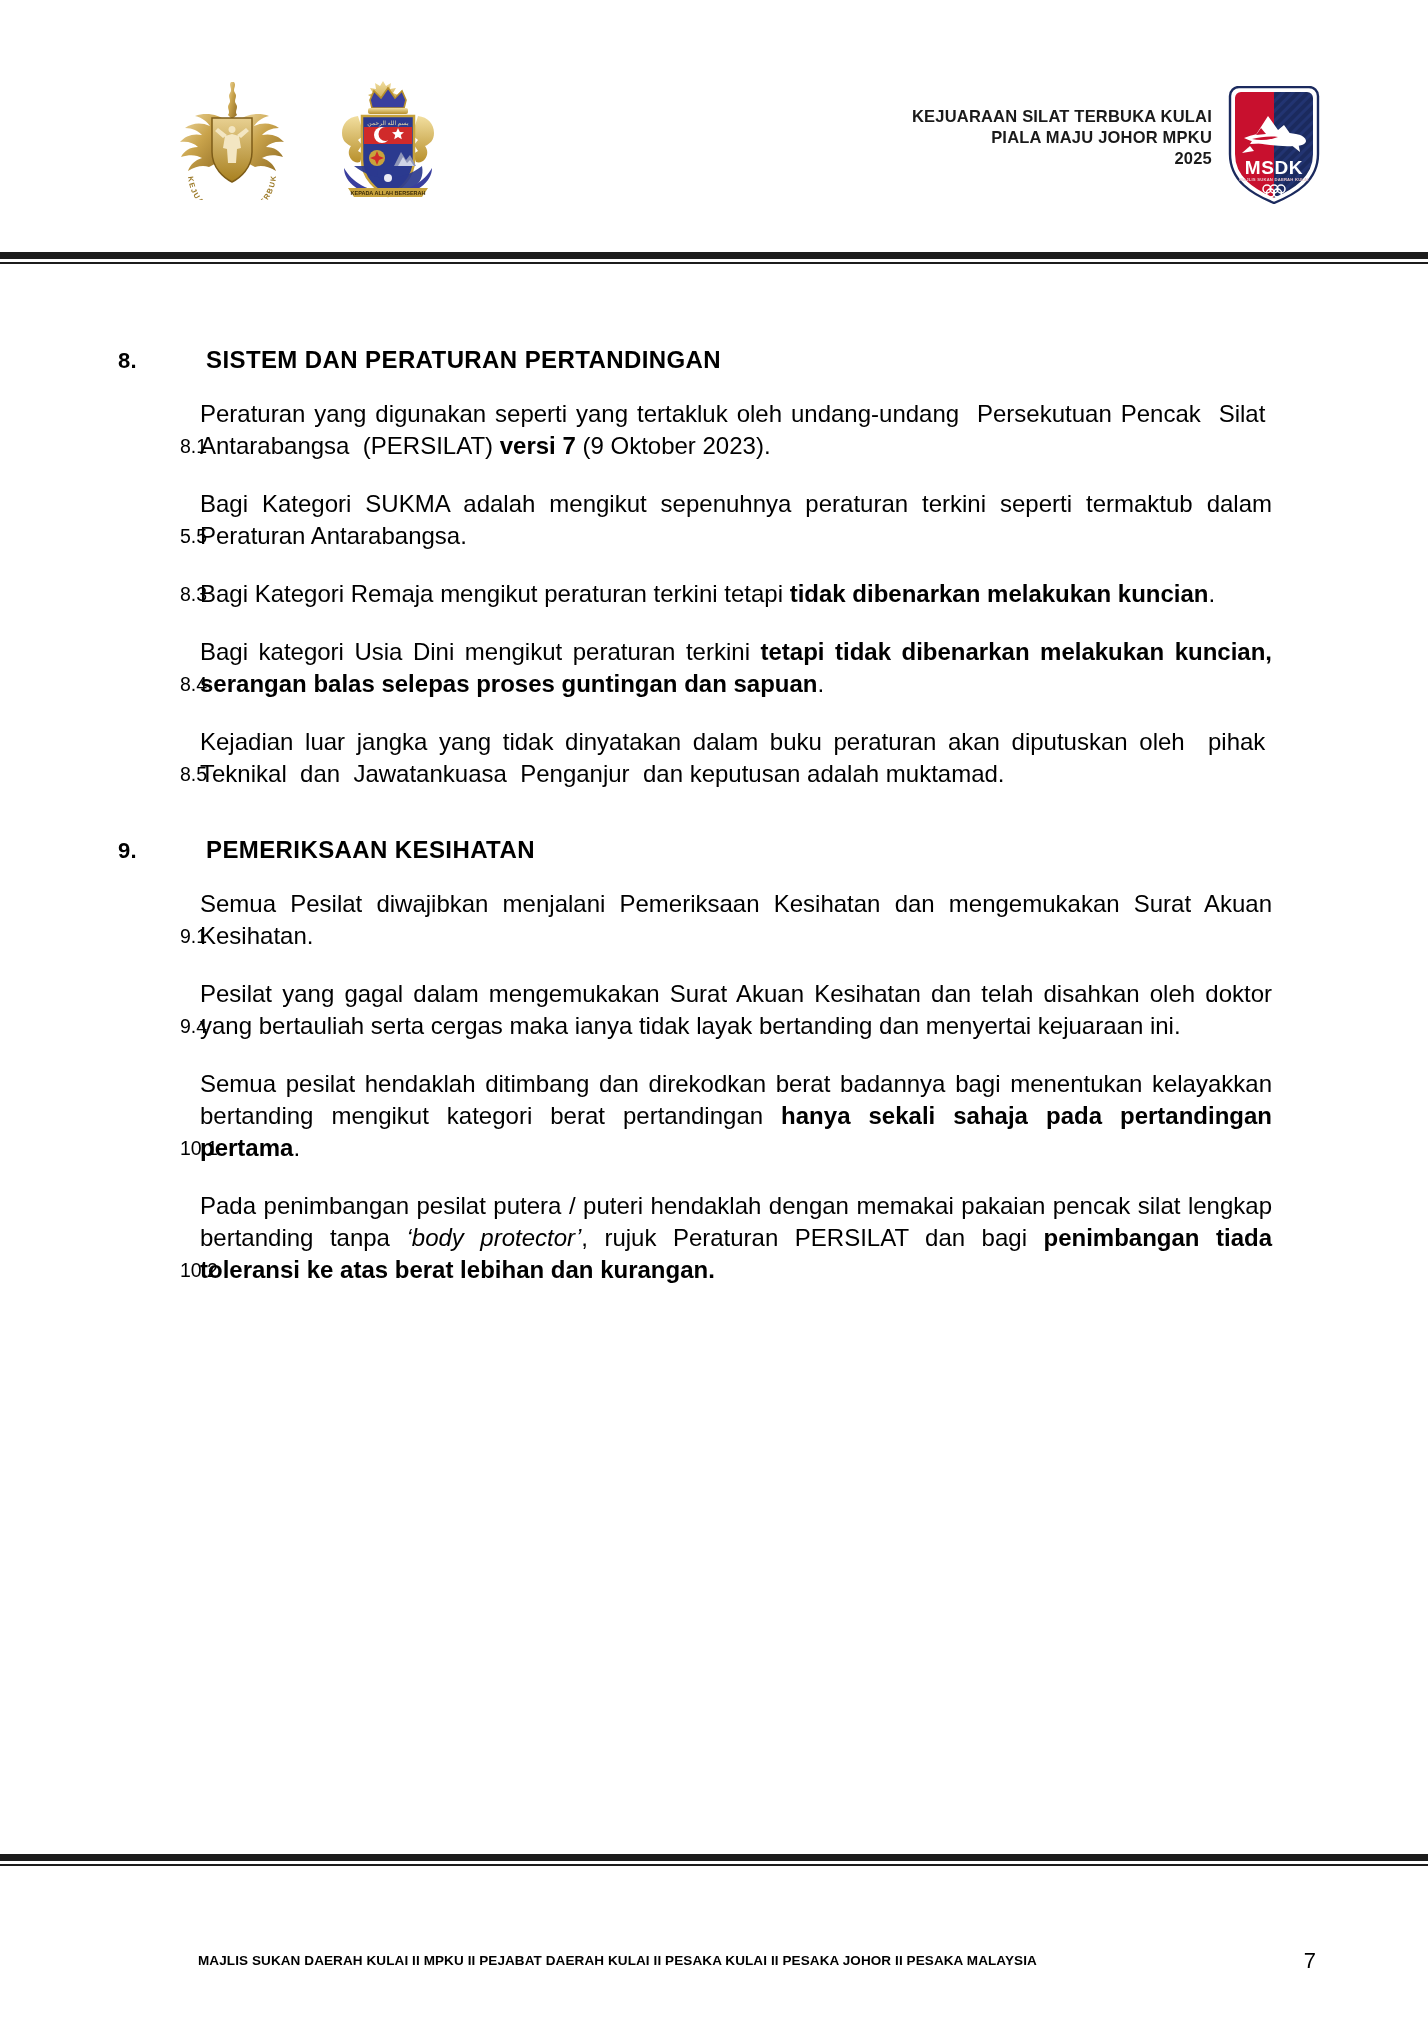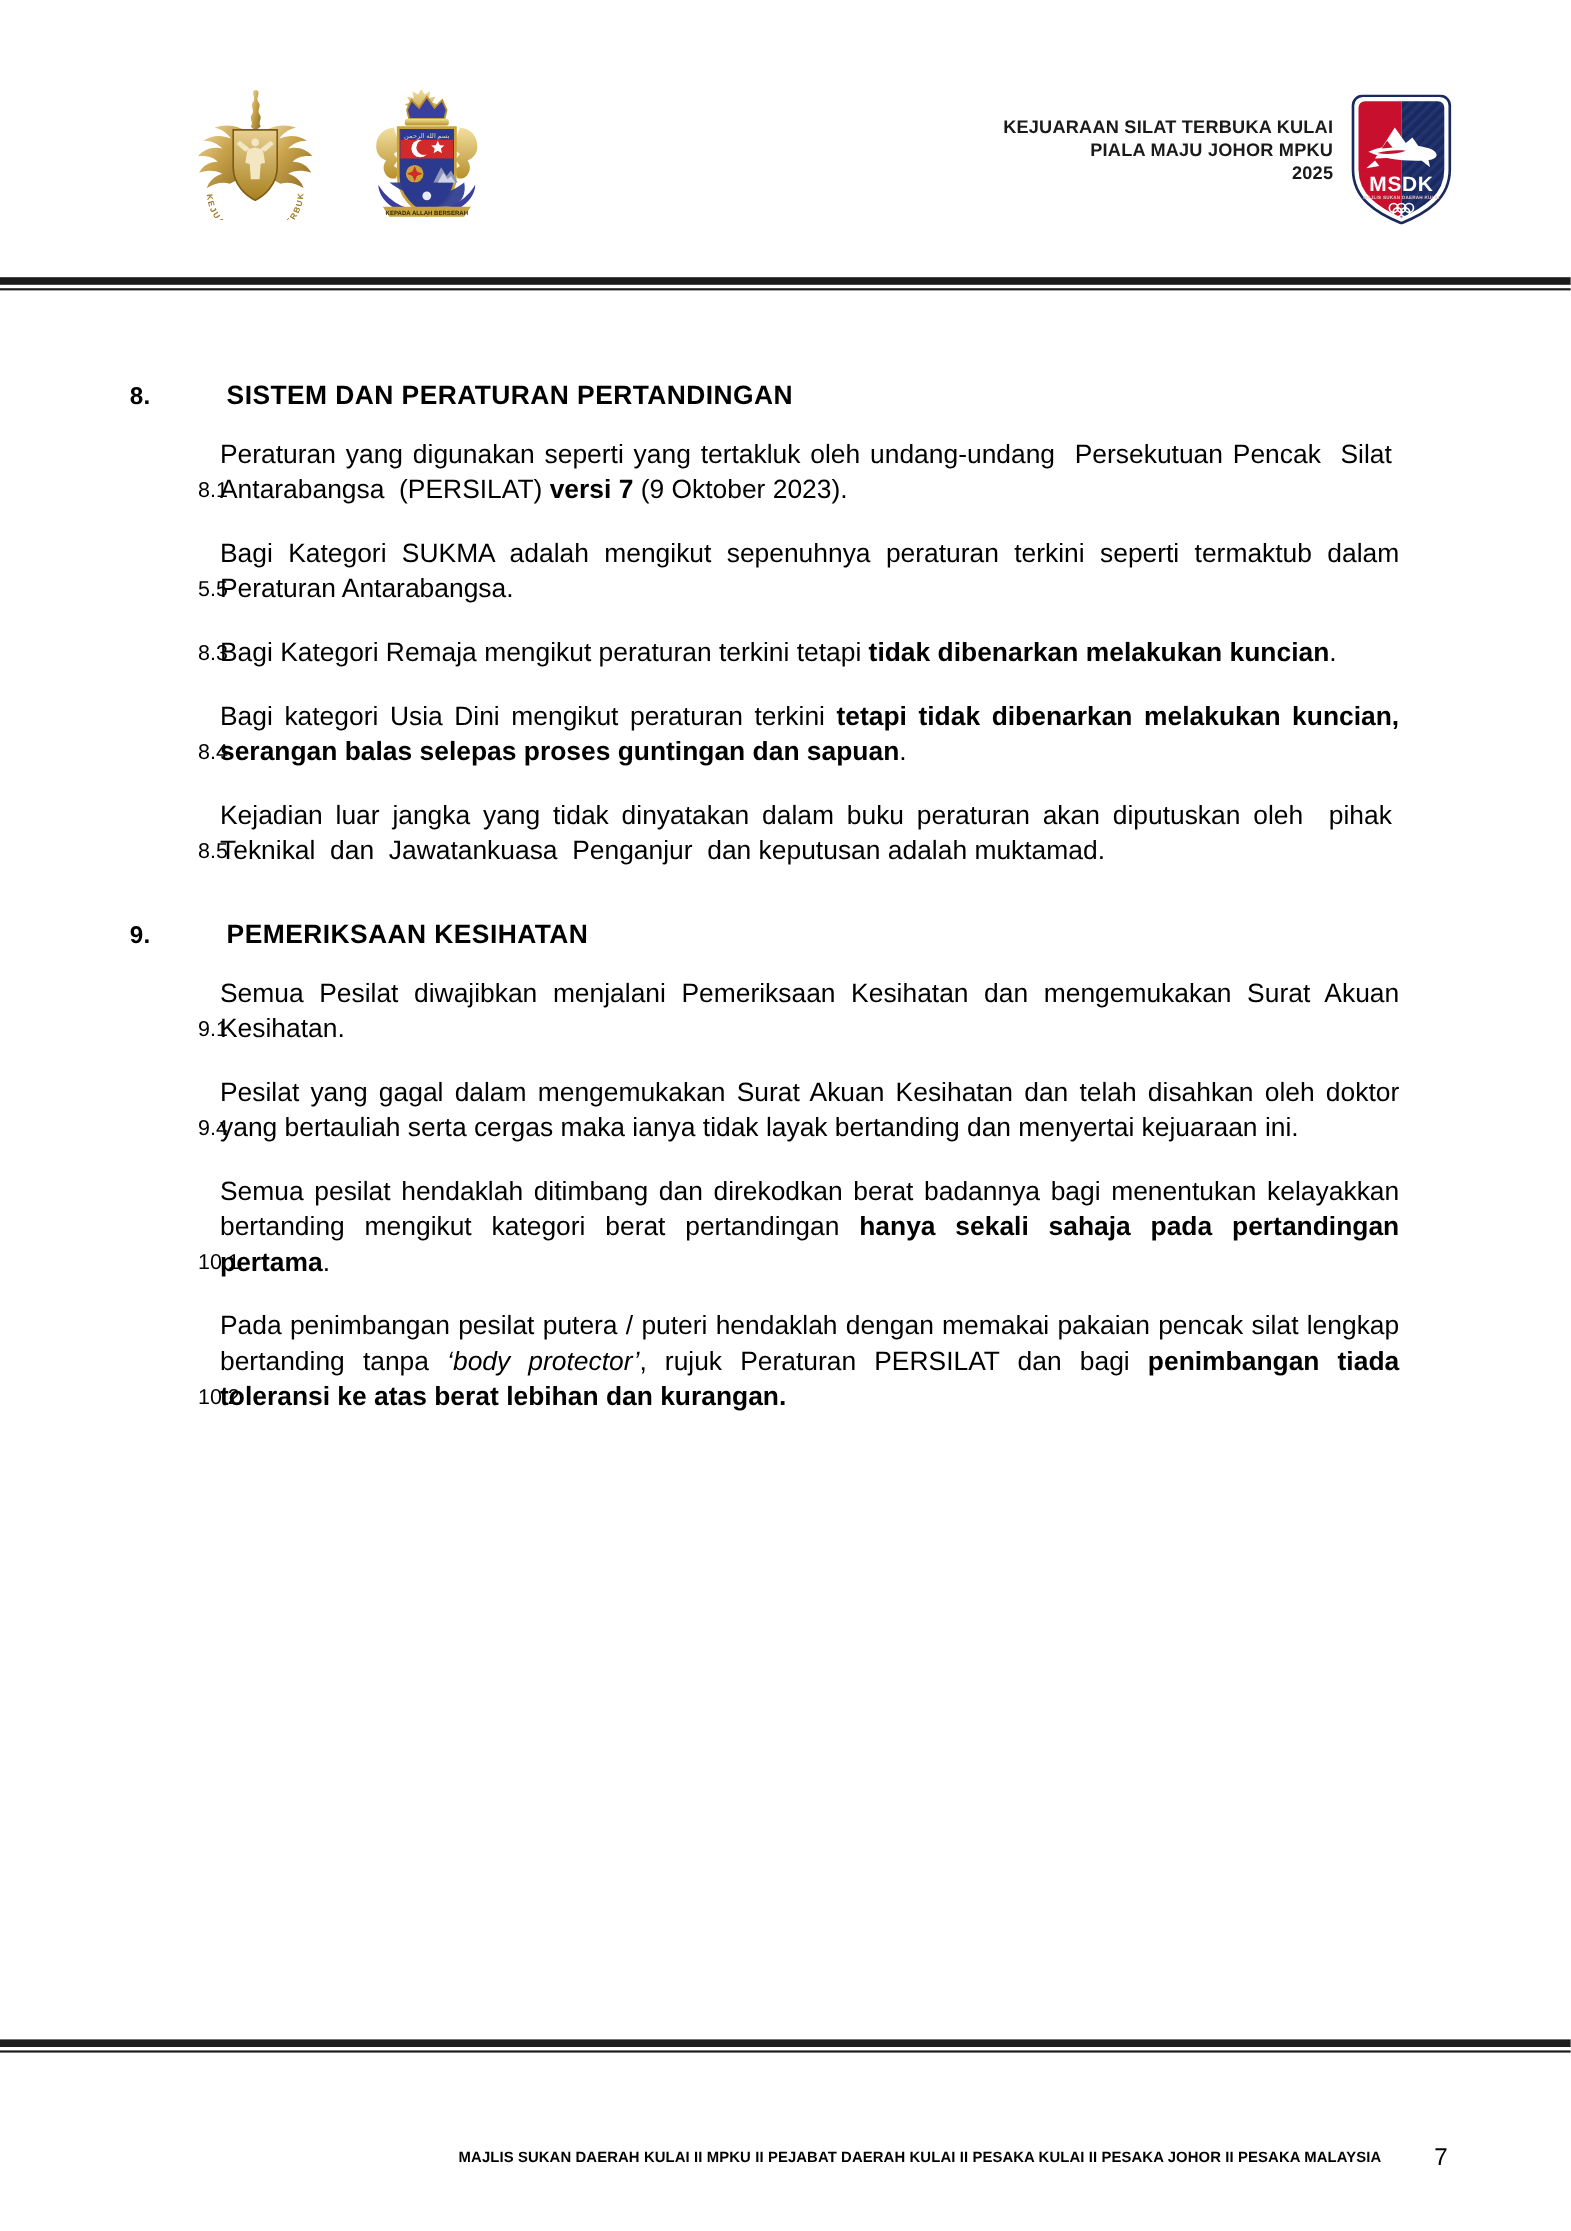--- a/index.html
+++ b/index.html
@@ -171,21 +171,21 @@
     left: 0;
     bottom: 58px;
     width: 1428px;
     display: flex;
     align-items: flex-start;
     padding: 0 112px 0 150px;
     box-sizing: border-box;
   }
   .footer-text {
     flex: 1 1 auto;
-    text-align: right;
+    text-align: left;
     font-size: 13.5px;
     font-weight: bold;
     line-height: 19px;
     letter-spacing: 0.1px;
     padding: 0 48px;
   }
   .footer-page {
     flex: 0 0 auto;
     font-size: 22px;
     font-weight: normal;

